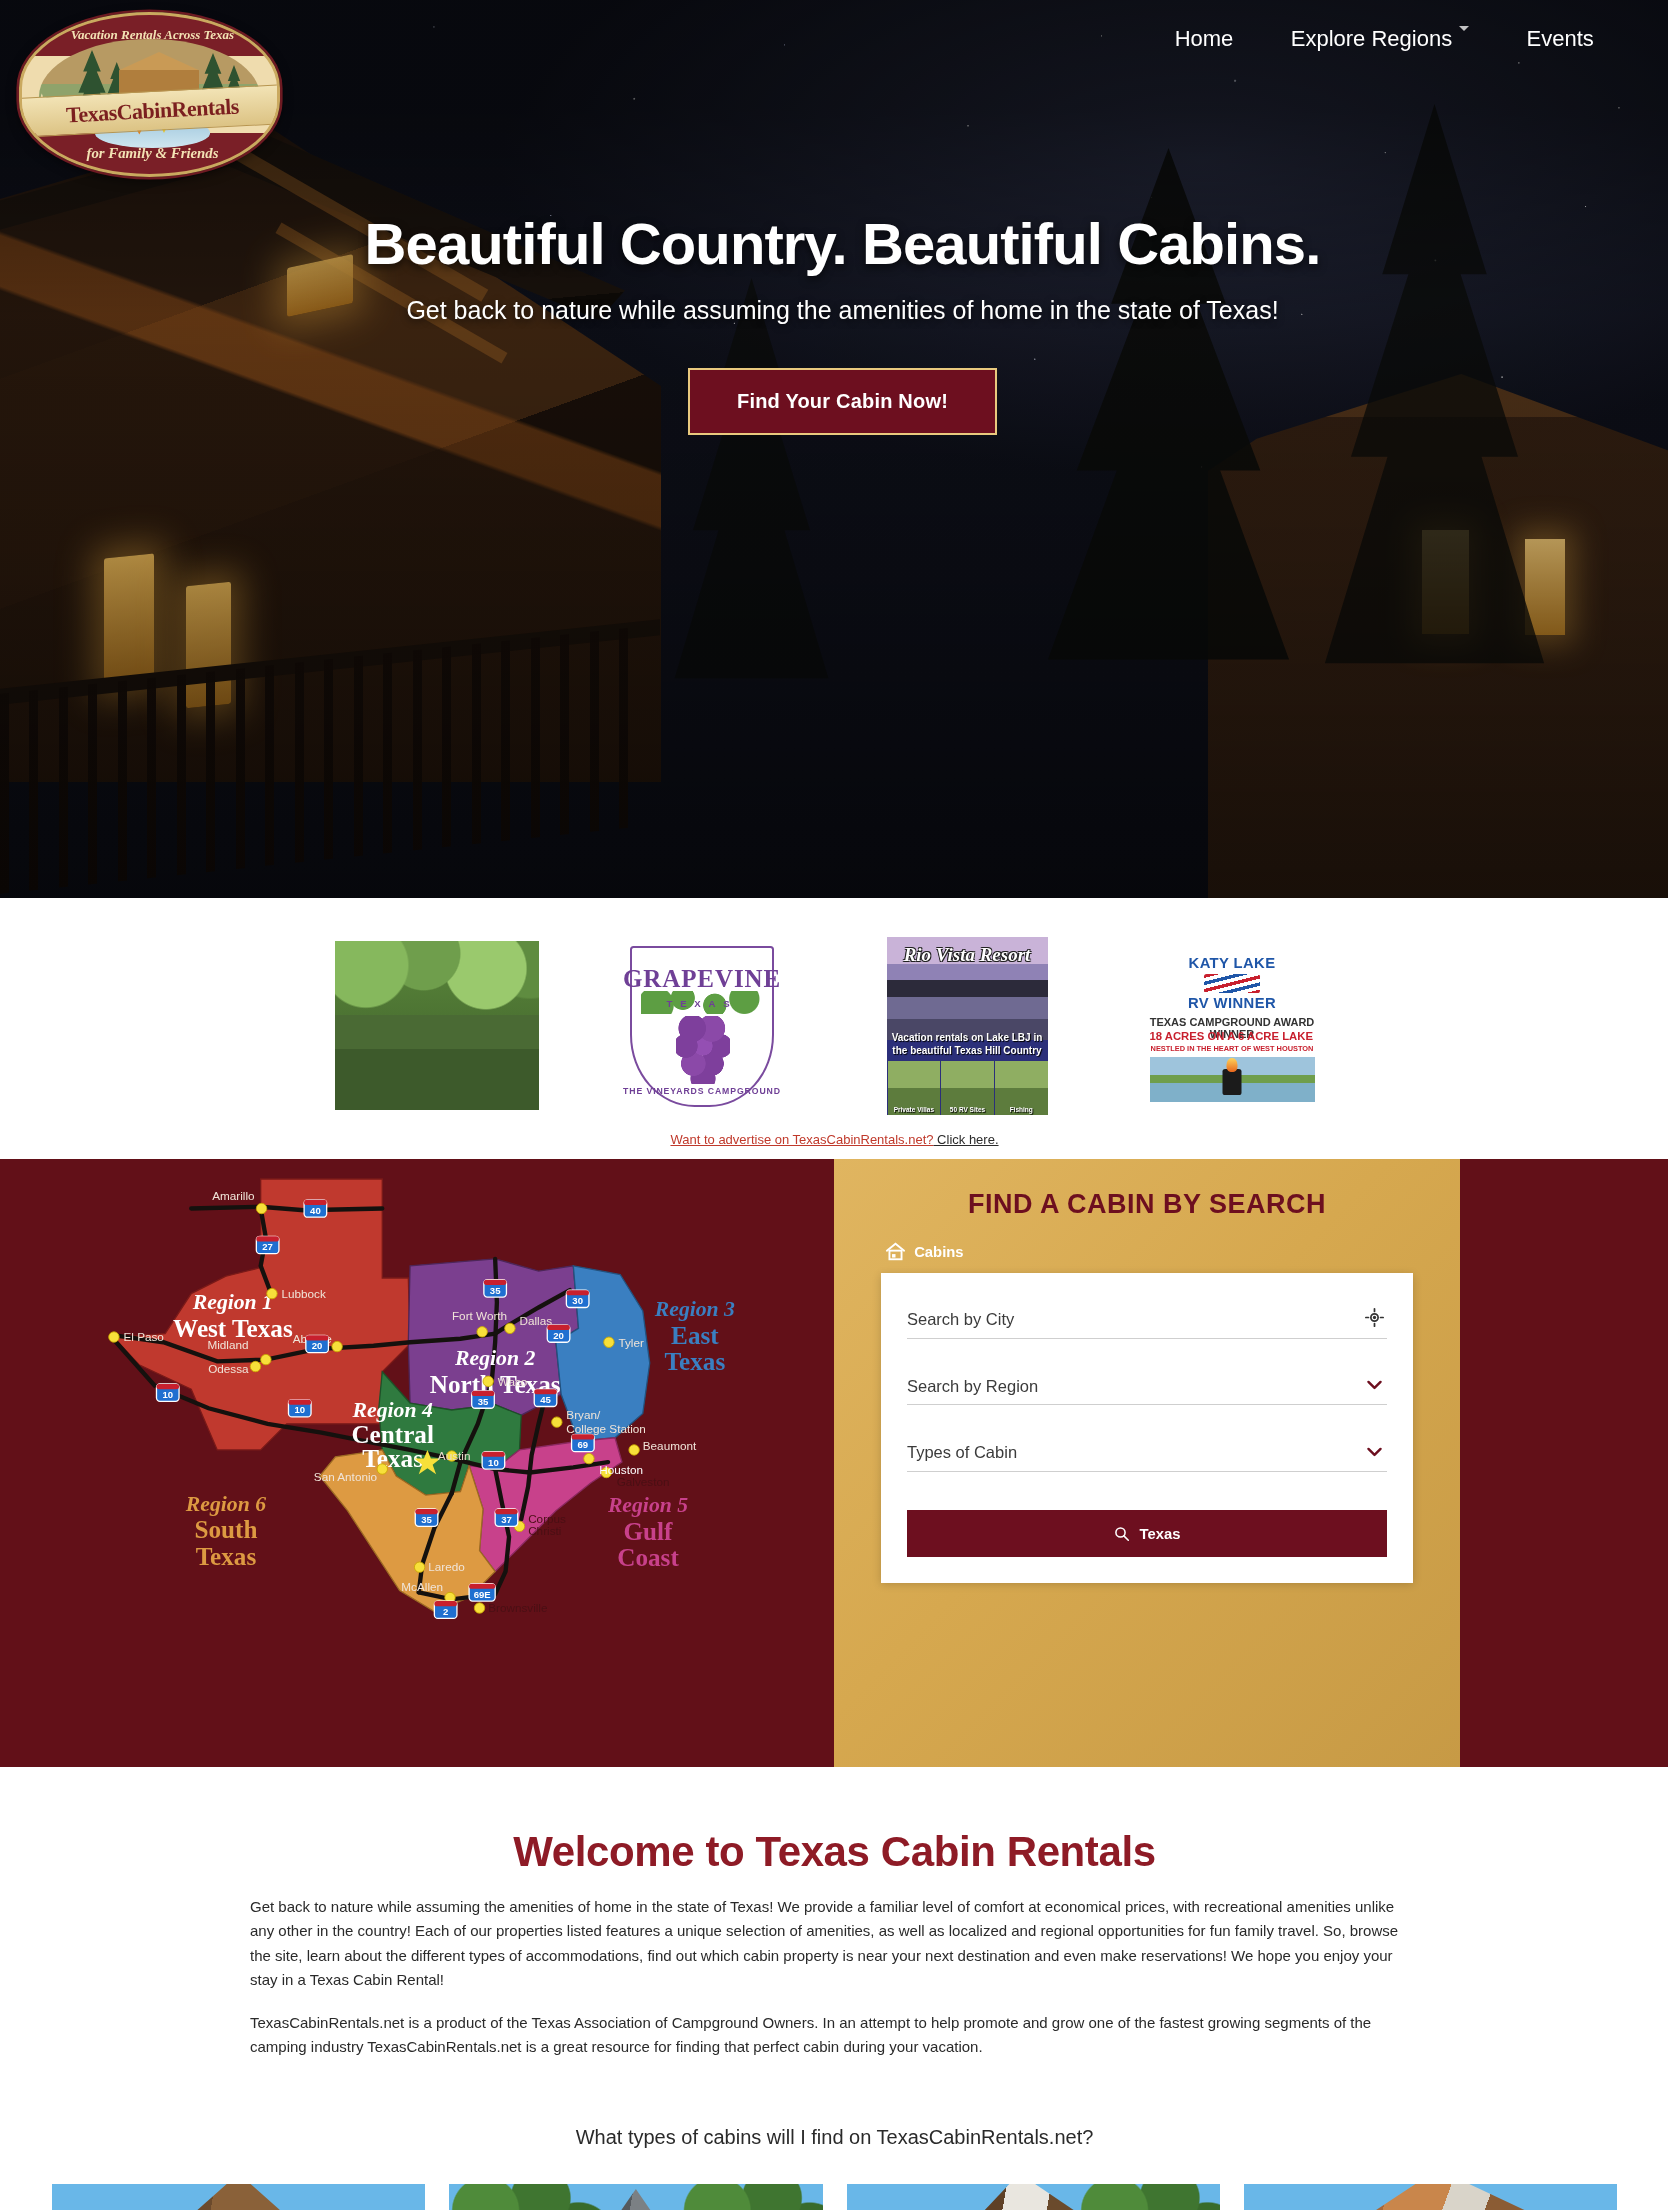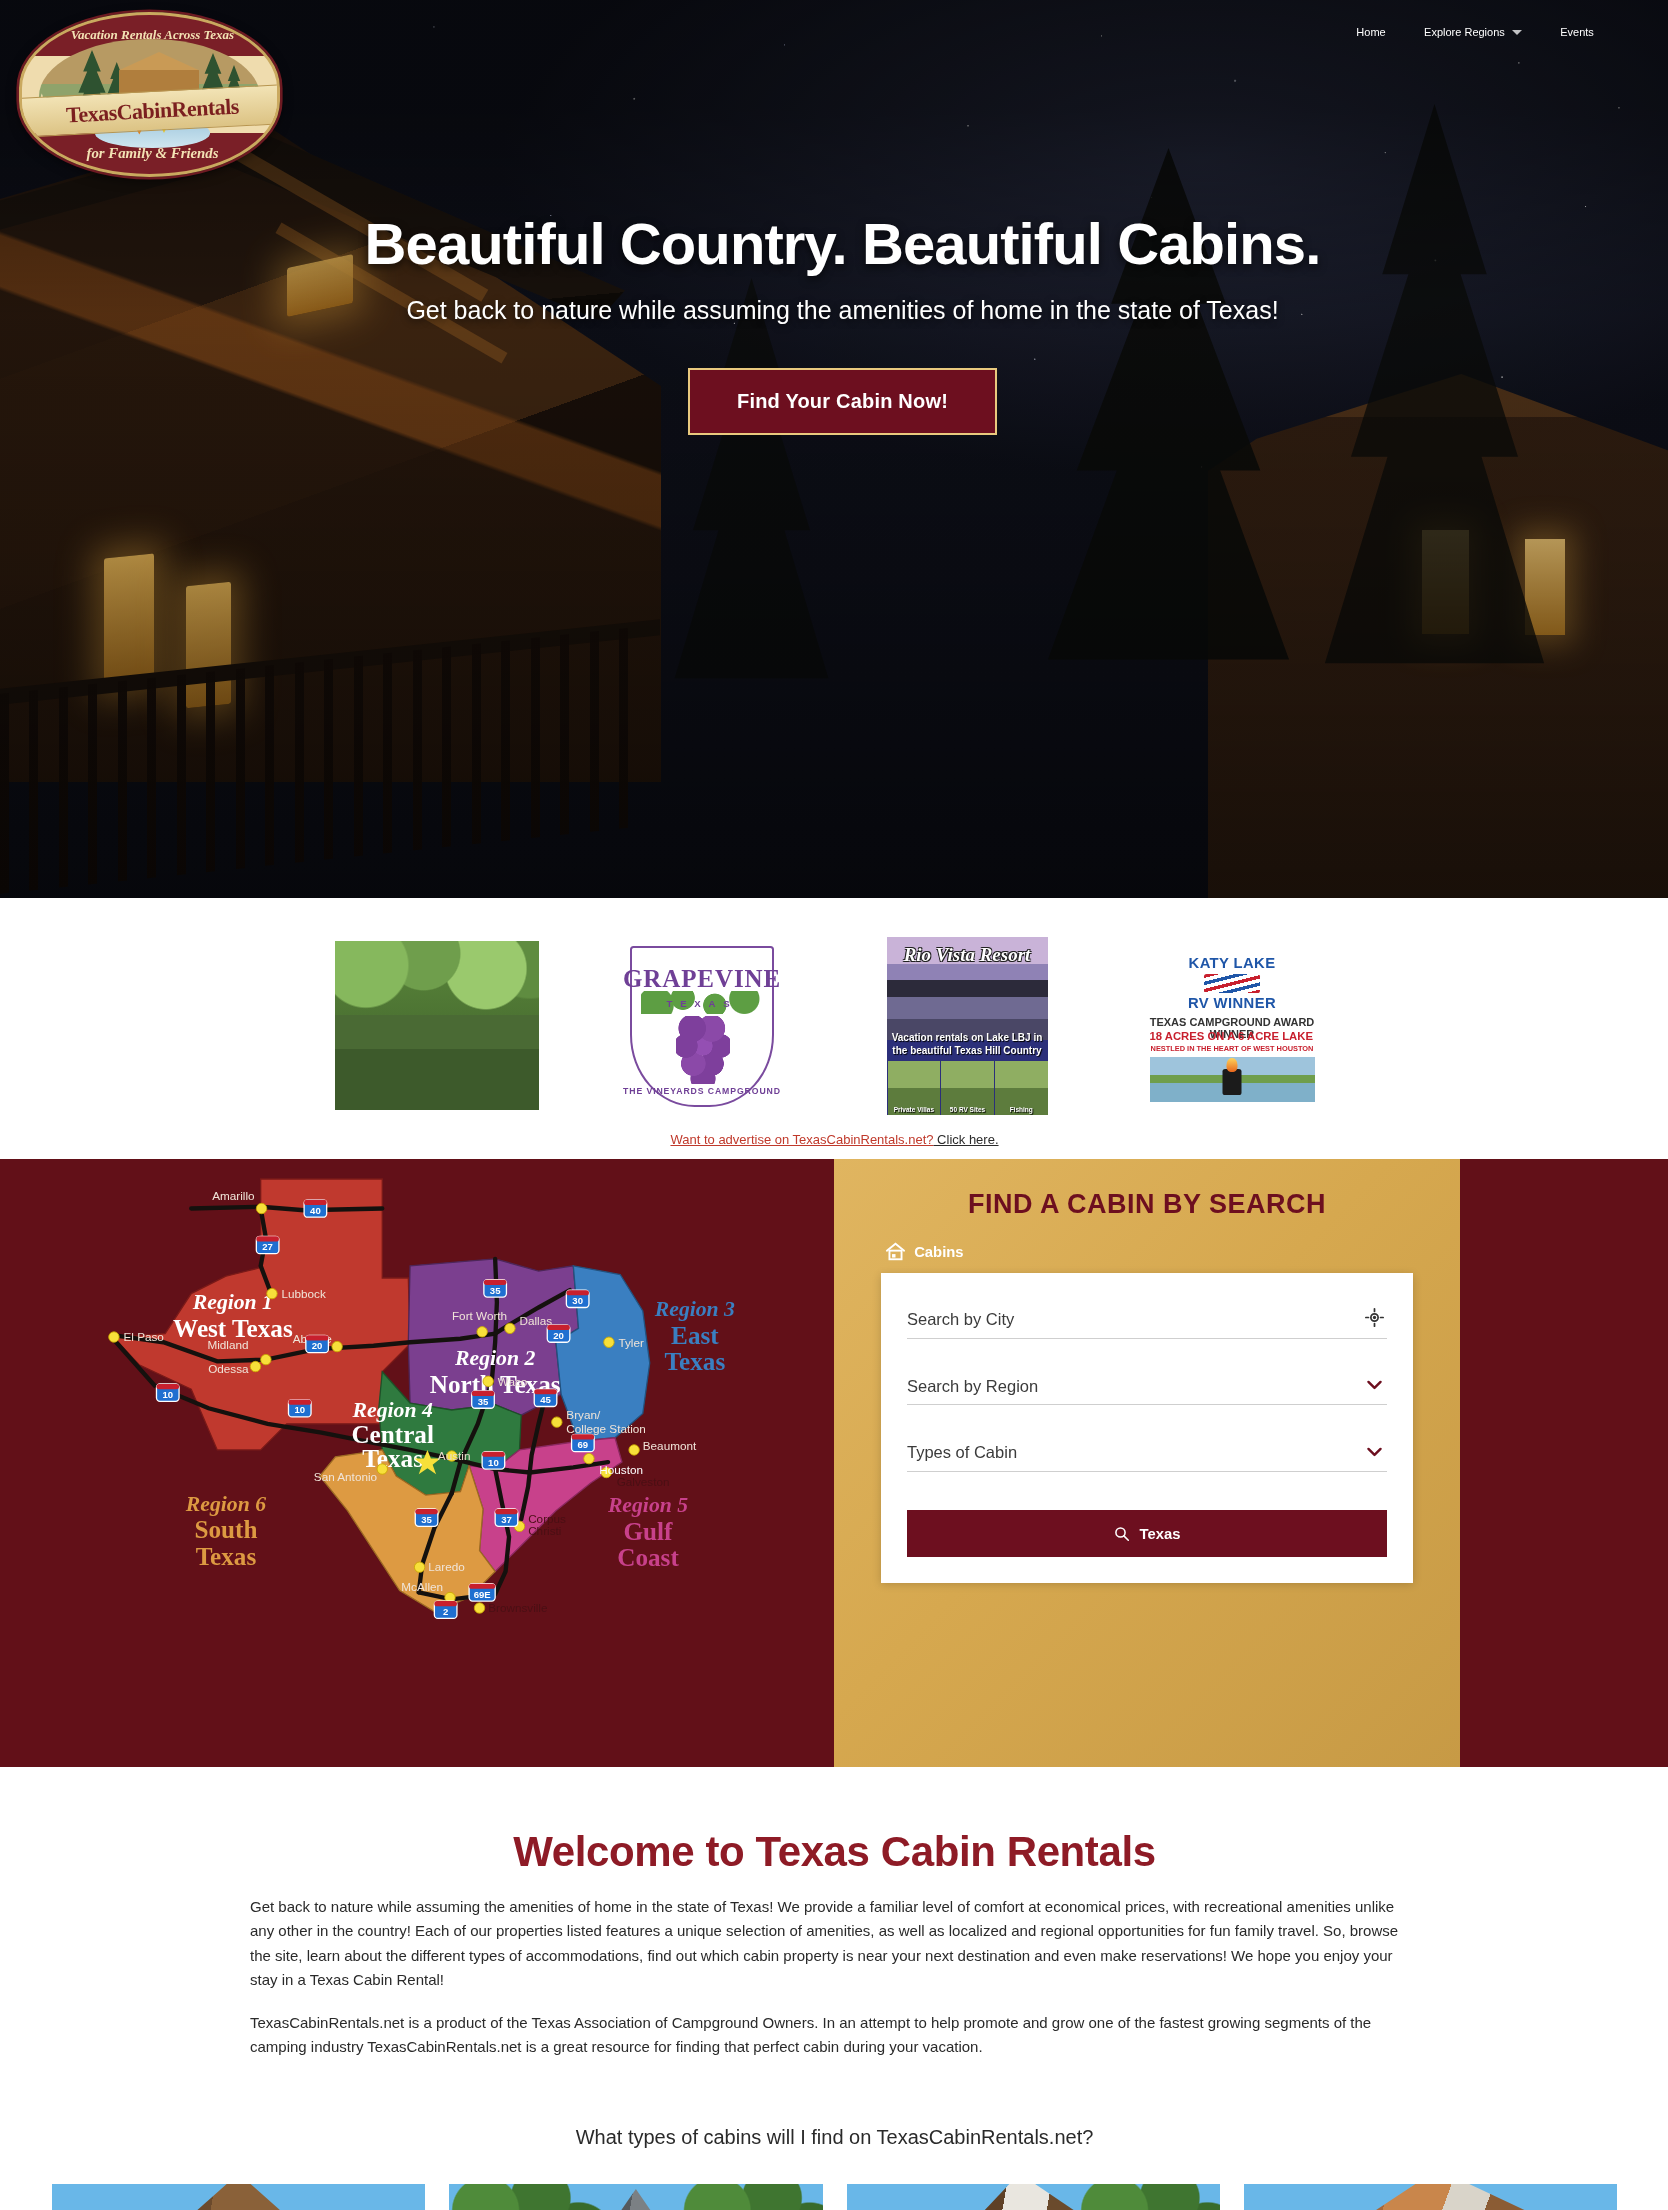--- a/index.html
+++ b/index.html
@@ -144,21 +144,21 @@
     position:absolute; left:0; width:261px; text-align:center;
     font-family:"Liberation Serif", serif; font-style:italic; font-weight:bold;
     color:#f3e2b4; font-size:13px;
   }
   .logo .arcTop { top:12px; }
   .logo .arcBot { bottom:12px; font-size:14.8px; }
   .logo .star { position:absolute; color:#f3e2b4; font-size:13px; }
   .logo .s1 { left:14px; top:76px; } .logo .s2 { right:14px; top:76px; }
 
   .nav { position:absolute; right:70px; top:19px; display:flex; align-items:center; gap:28px; }
-  .nav a { color:#fff; font-size:11px; text-decoration:none; padding:7px 5.2px; display:inline-flex; align-items:center; gap:7px; white-space:nowrap; }
+  .nav a { color:#fff; font-size:22px; text-decoration:none; padding:7px 5.2px; display:inline-flex; align-items:flex-start; gap:7px; white-space:nowrap;margin-left:19px; }
   .caret { display:inline-block; width:0; height:0; border-left:5.2px solid transparent; border-right:5.2px solid transparent; border-top:5.2px solid rgba(255,255,255,.75); }
 
   .hero-inner { position:absolute; left:8px; top:0; width:1669px; height:644px; display:flex; flex-direction:column; align-items:center; justify-content:center; z-index:6; }
   .hero-h1 { color:#fff; font-size:58px; font-weight:bold; letter-spacing:-0.9px; text-shadow:0 2.6px 8.7px rgba(0,0,0,.65); }
   .hero-sub { color:#fff; font-size:25px; margin-top:19px; text-shadow:0 1.7px 7px rgba(0,0,0,.7); }
   .hero-btn {
     margin-top:43px; background:#6d0f1f; color:#fff; font-size:20px; font-weight:bold;
     padding:20px 47px; border:2.6px solid #e9c97e; cursor:pointer; letter-spacing:0.2px;
   }
 

